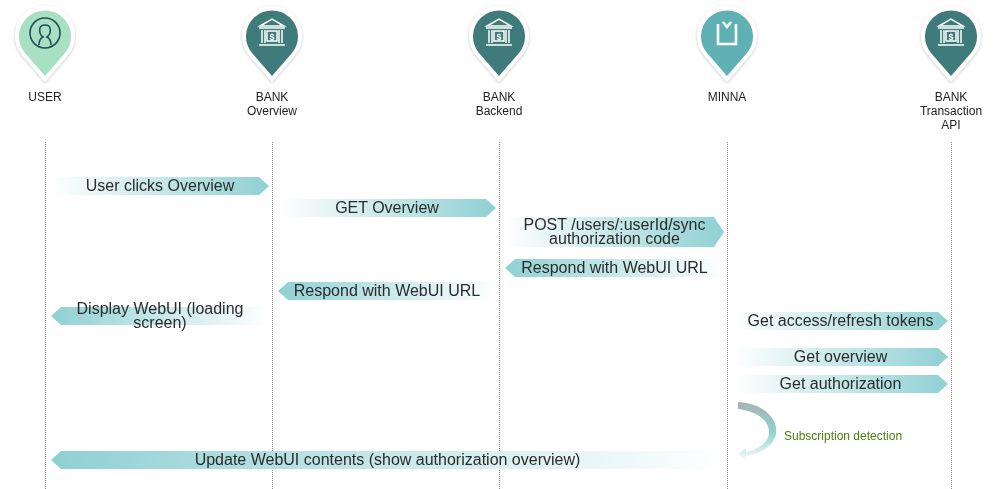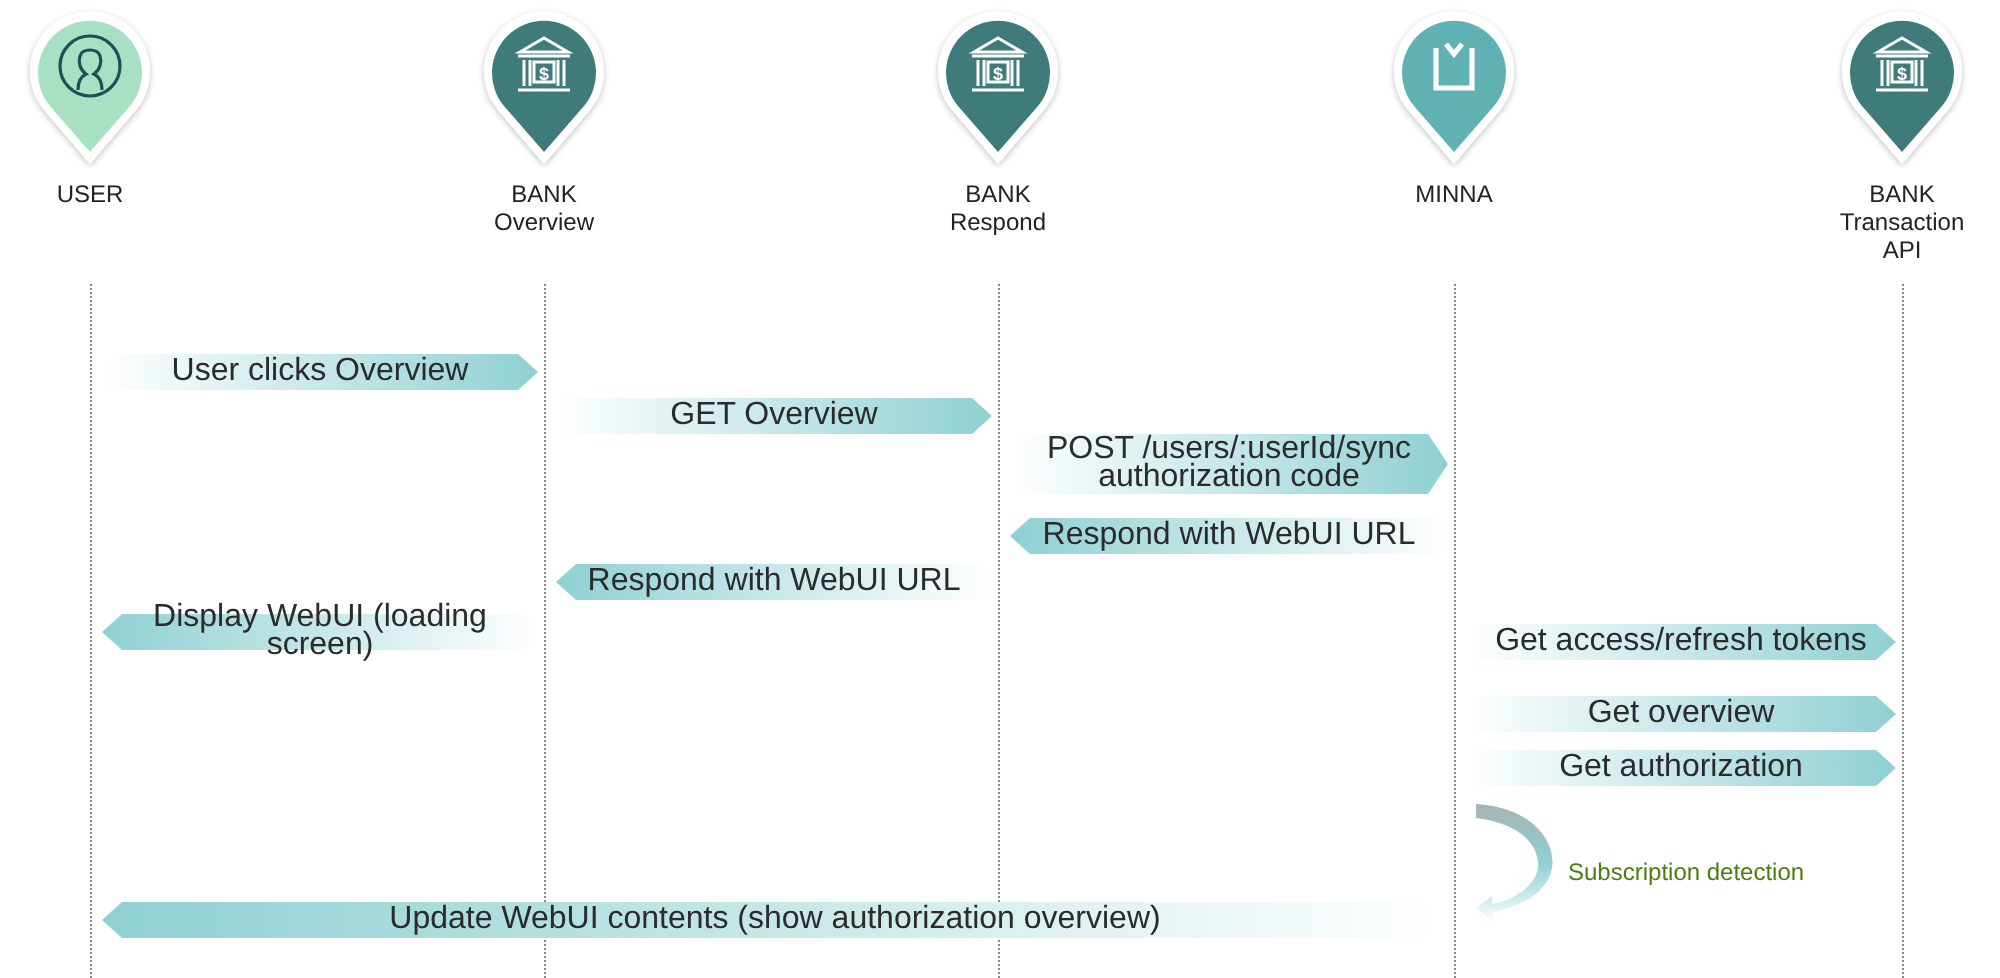--- a/index.html
+++ b/index.html
@@ -93,21 +93,21 @@
               <line x1="43" y1="30" x2="43" y2="43"></line>
               <rect x="28" y="31" width="10" height="10"></rect>
               <line x1="20" y1="45" x2="46" y2="45"></line>
             </g>
             <text x="33" y="40" font-size="9" font-weight="bold" text-anchor="middle" fill="#ffffff" font-family="Liberation Sans, sans-serif">$</text>
           </g>
     </svg>
       </div>
       <div class="actor-label">
         <div>BANK</div>
-        <div>Respond</div>
+        <div>Backend</div>
       </div>
     </div>
     <div class="lifeline" style="left: 499px;"></div>
     <div class="actor" style="left: 727px;">
       <div class="pin">
     <svg width="66" height="84" viewBox="0 0 66 84">
       <defs>
             <filter id="sh3" x="-20%" y="-20%" width="140%" height="140%">
               <feDropShadow dx="0" dy="1" stdDeviation="1.5" flood-color="#000" flood-opacity="0.25"></feDropShadow>
             </filter>

